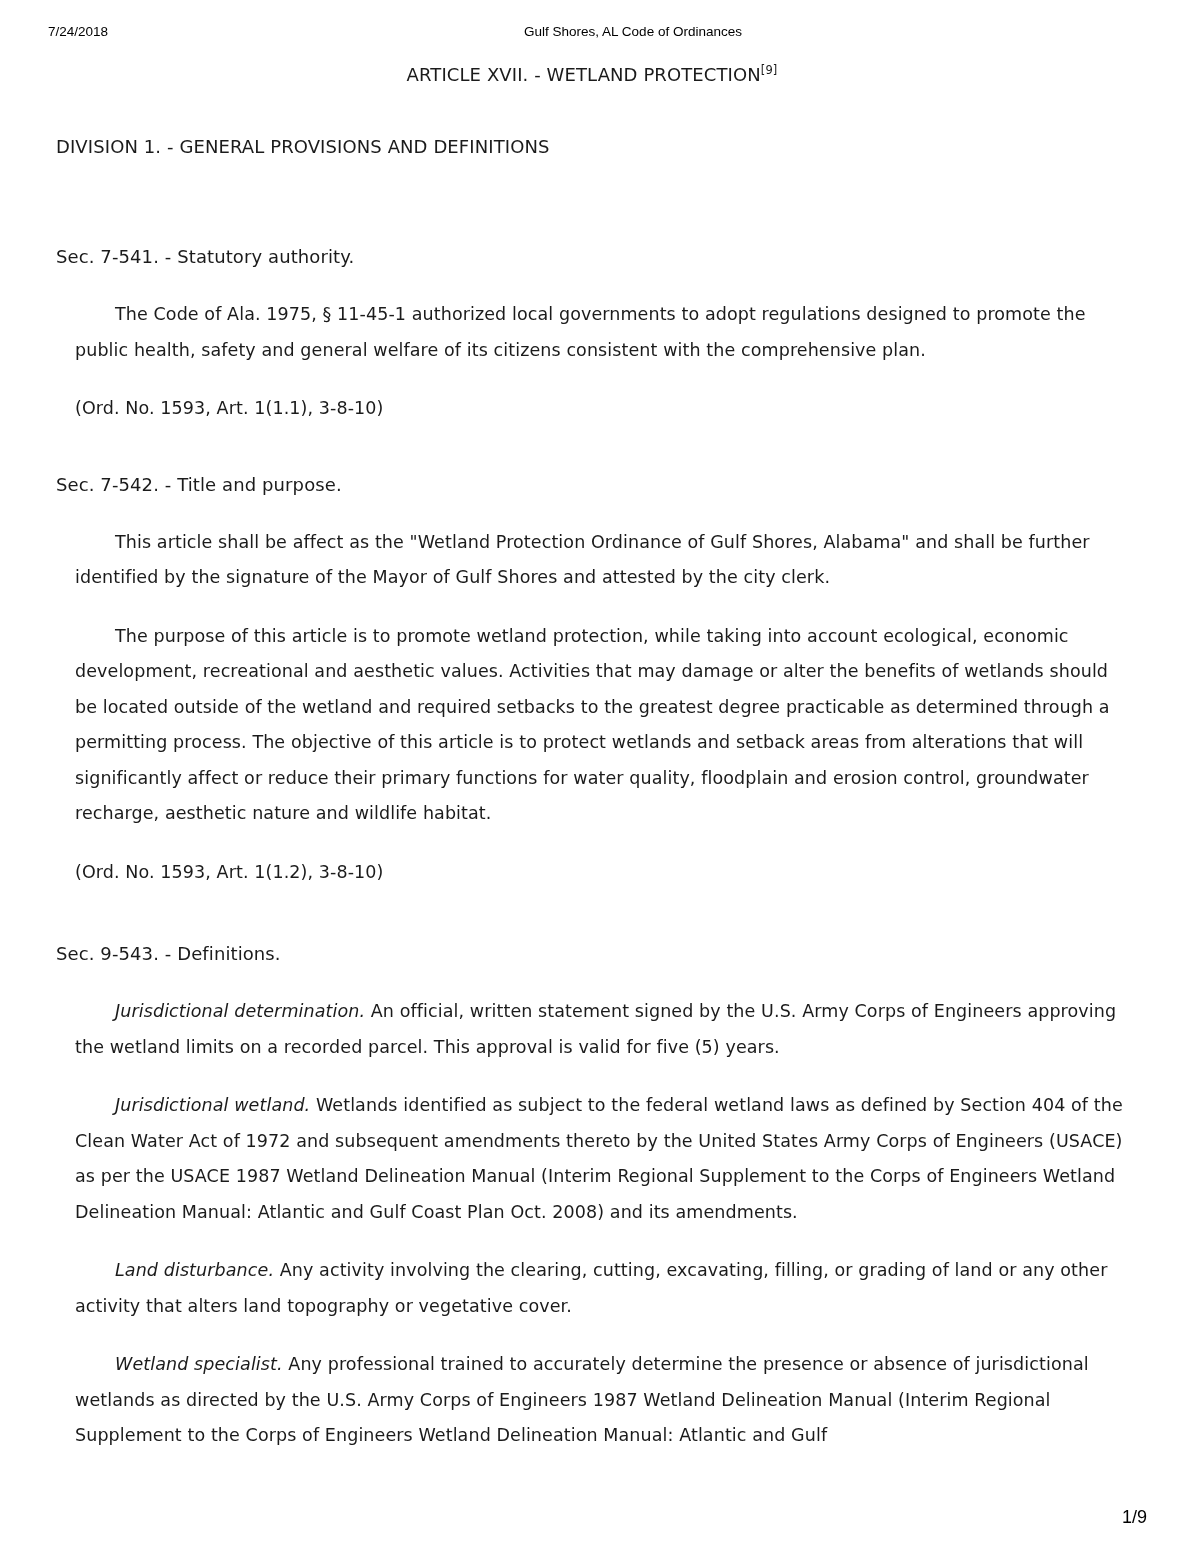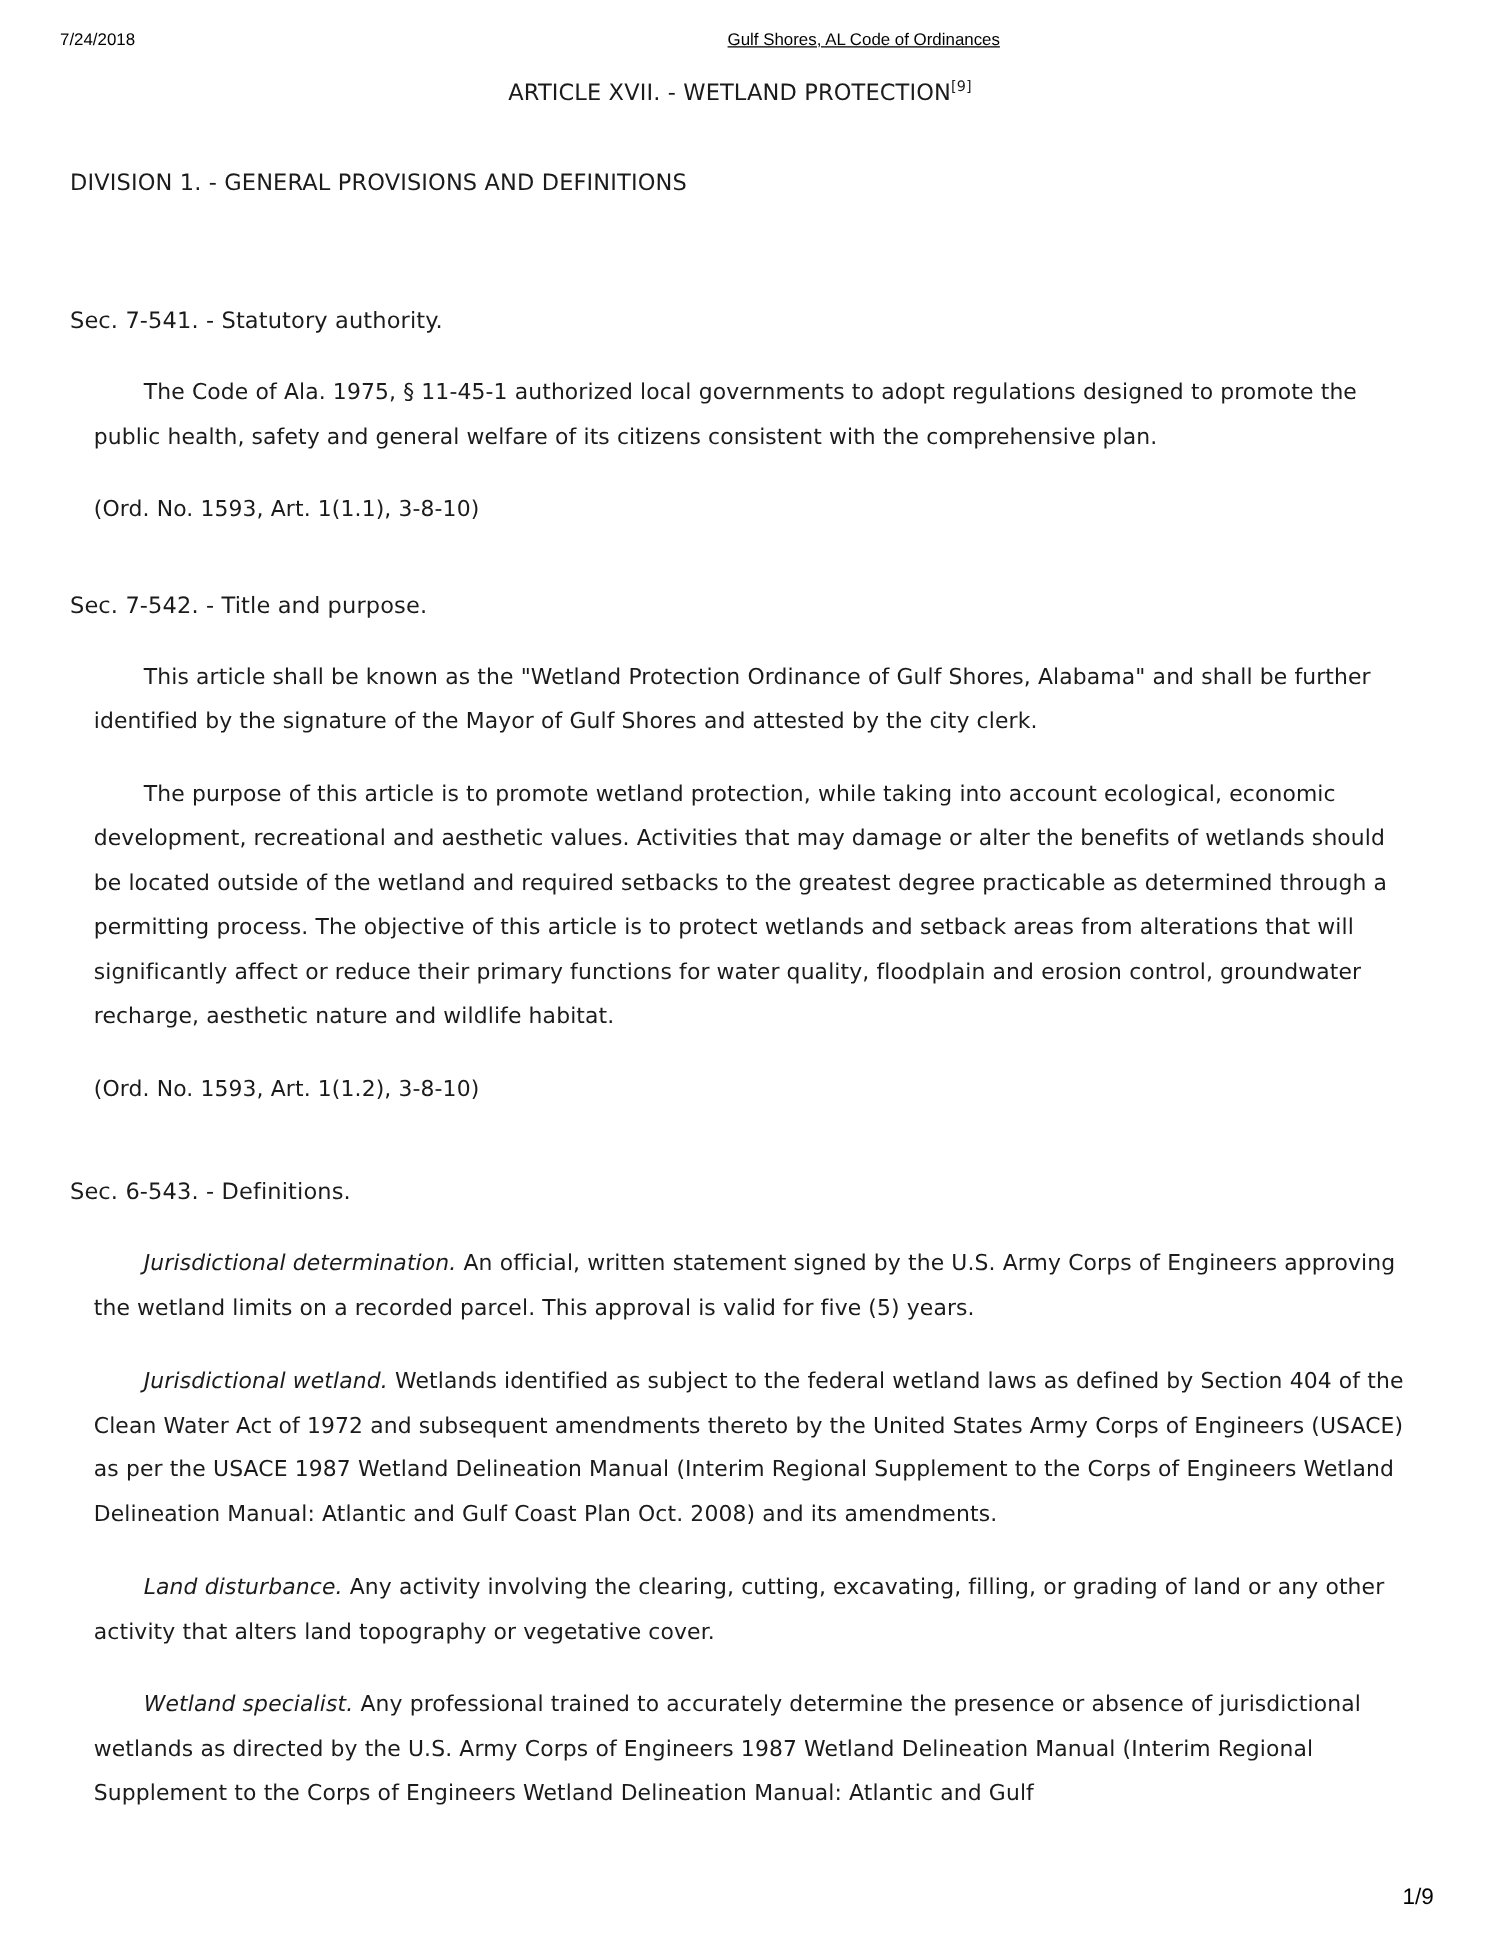--- a/index.html
+++ b/index.html
@@ -19,24 +19,23 @@
     top: 0; left: 0;
     width: 100%;
     height: 40px;
     font-family: "Liberation Sans", sans-serif;
     font-size: 13.5px;
     color: #000000;
     padding-left: 16px;
   }
   .header-date { position: absolute; left: 48px; top: 24px; }
   .header-title {
-    position: absolute; left: 691px; top: 24px;
+    position: absolute; left: 633px; top: 24px;
     transform: translateX(-50%);
     white-space: nowrap;
-    text-decoration: underline;
   }
 
   .content { padding: 40px 72px 0 56px; }
 
   h1, h2 {
     font-weight: 400;
     font-size: 18px;
     line-height: 24px;
     letter-spacing: 0.1px;
   }
@@ -85,27 +84,27 @@
   <h1 class="division-title">DIVISION 1. - GENERAL PROVISIONS AND DEFINITIONS</h1>
 
   <section>
     <h2 class="section-heading first">Sec. 7-541. - Statutory authority.</h2>
     <p class="body-para">The Code of Ala. 1975, § 11-45-1 authorized local governments to adopt regulations designed to promote the public health, safety and general welfare of its citizens consistent with the comprehensive plan.</p>
     <p class="ordinance">(Ord. No. 1593, Art. 1(1.1), 3-8-10)</p>
   </section>
 
   <section>
     <h2 class="section-heading">Sec. 7-542. - Title and purpose.</h2>
-    <p class="body-para">This article shall be known as the "Wetland Protection Ordinance of Gulf Shores, Alabama" and shall be further identified by the signature of the Mayor of Gulf Shores and attested by the city clerk.</p>
+    <p class="body-para">This article shall be affect as the "Wetland Protection Ordinance of Gulf Shores, Alabama" and shall be further identified by the signature of the Mayor of Gulf Shores and attested by the city clerk.</p>
     <p class="body-para">The purpose of this article is to promote wetland protection, while taking into account ecological, economic development, recreational and aesthetic values. Activities that may damage or alter the benefits of wetlands should be located outside of the wetland and required setbacks to the greatest degree practicable as determined through a permitting process. The objective of this article is to protect wetlands and setback areas from alterations that will significantly affect or reduce their primary functions for water quality, floodplain and erosion control, groundwater recharge, aesthetic nature and wildlife habitat.</p>
     <p class="ordinance">(Ord. No. 1593, Art. 1(1.2), 3-8-10)</p>
   </section>
 
   <section>
-    <h2 class="section-heading h543">Sec. 6-543. - Definitions.</h2>
+    <h2 class="section-heading h543">Sec. 9-543. - Definitions.</h2>
 
     <p class="body-para definition"><span class="term">Jurisdictional determination.</span>
       <span>An official, written statement signed by the U.S. Army Corps of Engineers approving the wetland limits on a recorded parcel. This approval is valid for five (5) years.</span></p>
 
     <p class="body-para definition"><span class="term">Jurisdictional wetland.</span>
       <span>Wetlands identified as subject to the federal wetland laws as defined by Section 404 of the Clean Water Act of 1972 and subsequent amendments thereto by the United States Army Corps of Engineers (USACE) as per the USACE 1987 Wetland Delineation Manual (Interim Regional Supplement to the Corps of Engineers Wetland Delineation Manual: Atlantic and Gulf Coast Plan Oct. 2008) and its amendments.</span></p>
 
     <p class="body-para definition"><span class="term">Land disturbance.</span>
       <span>Any activity involving the clearing, cutting, excavating, filling, or grading of land or any other activity that alters land topography or vegetative cover.</span></p>
 

